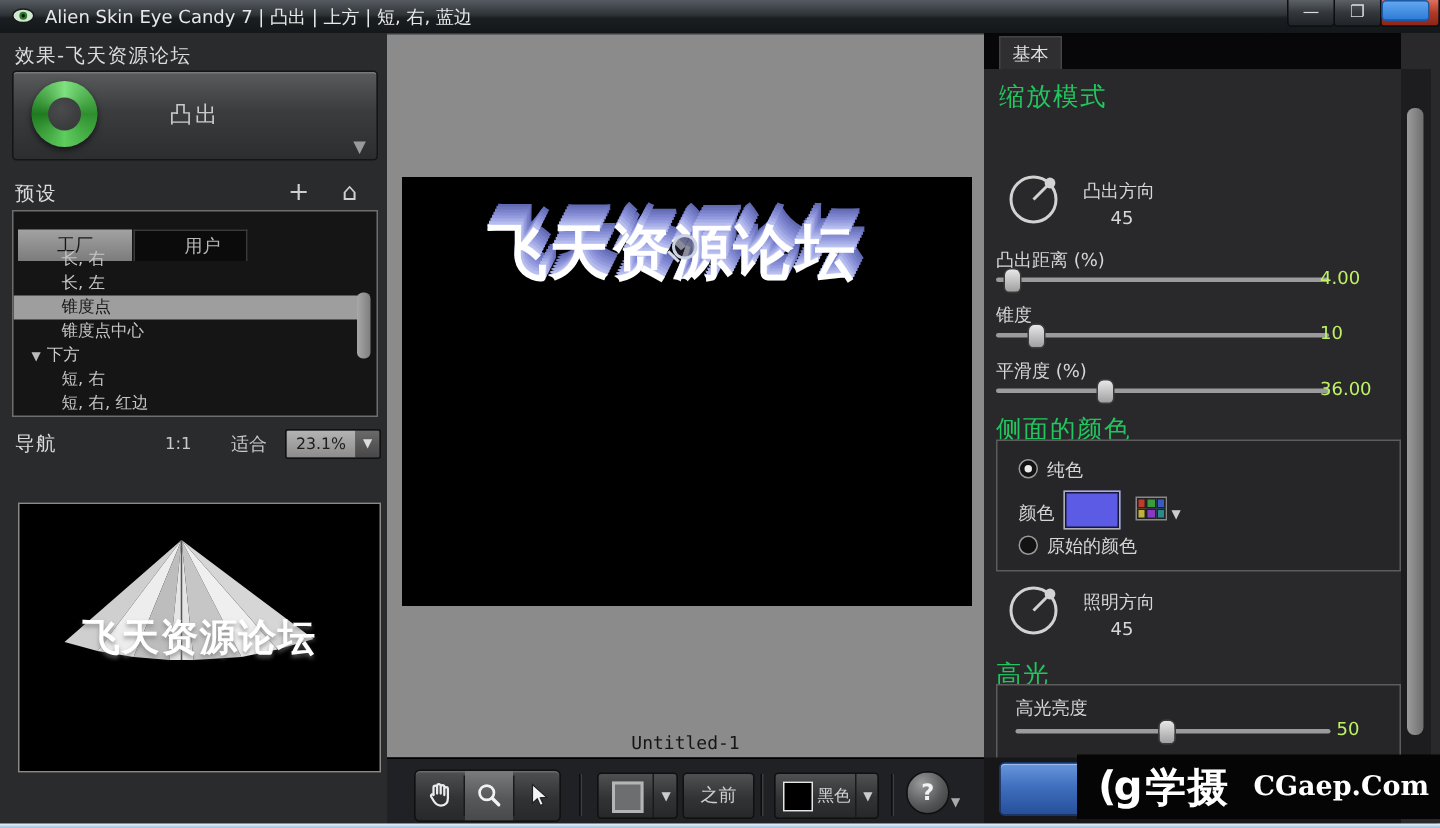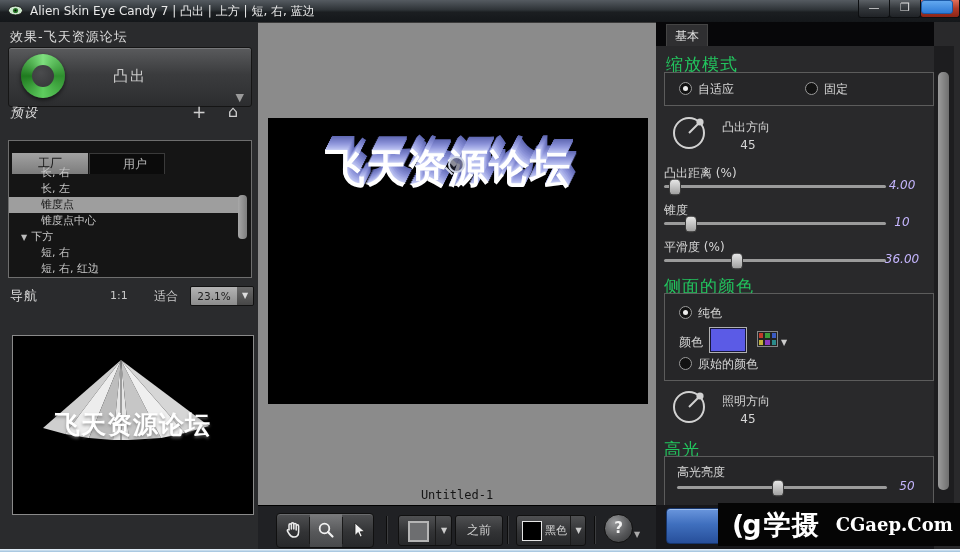--- a/index.html
+++ b/index.html
@@ -30,21 +30,21 @@
   .effect-header{left:10px;top:6px;font-size:13px;color:#dcdcdc;letter-spacing:1px;}
   .effect-btn{left:8px;top:25px;width:242px;height:58px;border:1px solid #151515;border-radius:3px;
     background:linear-gradient(#5a5b5d,#3b3c3e 45%,#2c2d2f);box-shadow:inset 0 1px 0 #77787a;cursor:pointer;}
   .ring{left:12px;top:6px;width:44px;height:44px;border-radius:50%;
     background:conic-gradient(#7fe07f,#2f8f2f,#5ecc5e,#1f7a1f,#7fe07f);
     box-shadow:0 2px 4px rgba(0,0,0,.6);}
   .ring-hole{left:11px;top:11px;width:22px;height:22px;border-radius:50%;
     background:radial-gradient(circle at 40% 35%,#4a4b4d,#333436);}
   .effect-btn-label{left:0;top:19px;width:242px;text-align:center;font-size:15px;color:#c9c9c9;letter-spacing:2px;}
   .effect-chev{right:7px;bottom:2px;font-size:11px;color:#9a9a9a;}
-  .presets-row{left:0;top:80px;width:258px;height:24px;font-style:italic;}
+  .presets-row{left:0;top:96px;width:258px;height:24px;}
   .presets-label{left:10px;top:2px;font-size:13px;color:#dcdcdc;letter-spacing:1px;}
   .icon-plus{left:192px;top:0px;font-size:17px;color:#cfcfcf;cursor:pointer;}
   .icon-home{left:228px;top:0px;font-size:16px;color:#cfcfcf;cursor:pointer;}
 
   .preset-box{left:8px;top:118px;width:242px;height:136px;background:#151515;border:1px solid #6e6e6e;}
   .ptab{top:0;height:21px;line-height:21px;text-align:center;font-size:12px;cursor:pointer;margin-top:12px;}
   .ptab-factory{left:3px;width:76px;background:linear-gradient(#a2a2a2,#7c7c7c);color:#161616;}
   .ptab-user{left:80px;width:76px;background:#0b0b0b;color:#b9b9b9;border:1px solid #3a3a3a;border-bottom:none;box-sizing:border-box;padding-left:16px;}
   .plist{left:0;top:22px;width:240px;height:112px;overflow:hidden;}
   .prow{left:0;width:228px;height:16px;line-height:16px;font-size:11px;color:#c6c6c6;padding-left:32px;cursor:pointer;box-sizing:border-box;}
@@ -114,21 +114,21 @@
   .rtab{left:10px;top:2px;width:42px;height:22px;line-height:22px;text-align:center;font-size:12px;color:#e2e2e2;
     background:#2f2f31;border:1px solid #444;border-bottom:none;box-sizing:border-box;cursor:pointer;}
   .sec-label{font-size:17px;color:#22c55e;letter-spacing:1px;}
   .groupbox{border:1px solid #5c5c5c;background:#262628;}
   .radio{width:13px;height:13px;border-radius:50%;border:1px solid #9a9a9a;background:#121212;box-sizing:border-box;cursor:pointer;}
   .radio .dot{position:absolute;left:3px;top:3px;width:5px;height:5px;border-radius:50%;background:#ececec;}
   .rlabel{font-size:12px;color:#d6d6d6;}
   .slider-track{height:3px;background:#9b9b9b;border-radius:2px;cursor:pointer;}
   .slider-thumb{position:absolute;top:50%;transform:translate(-50%,-50%);width:10px;height:15px;
     background:linear-gradient(#e8e8e8,#9f9f9f);border:1px solid #3a3a3a;border-radius:5px 5px 4px 4px;cursor:grab;}
-  .sval{font-size:12px;color:#c4b5fd;text-align:center;font-style:italic;}
+  .sval{font-size:12px;color:#bef264;text-align:left;}
   .swatch{width:36px;height:24px;border:1px solid #b0b0b0;box-shadow:inset 0 0 0 1px #16163a;cursor:pointer;}
   .palette{width:19px;height:14px;display:grid;grid-template-columns:repeat(3,1fr);grid-template-rows:repeat(2,1fr);
     border:1px solid #888;cursor:pointer;}
   .palette div{border:0.5px solid #222;}
   .rscroll-track{left:278px;top:24px;width:20px;height:481px;background:#1d1d1f;}
   .rscroll-thumb{left:4px;top:26px;width:11px;height:418px;border-radius:5px;
     background:linear-gradient(90deg,#9b9b9b,#6f6f6f);cursor:pointer;}
   .edge-right{left:956px;top:22px;width:4px;height:527px;background:linear-gradient(90deg,#0c0c0c,#55646f 60%,#cfdde8);opacity:.8;}
 
   .ok-btn{left:10px;top:486px;width:120px;height:34px;border-radius:4px;border:1px solid #16356c;
@@ -275,28 +275,20 @@
     <div class="abs help-arrow">▼</div>
   </div>
 
   <div class="abs rightpanel">
     <div class="abs rtabstrip">
       <div class="abs rtab">基本</div>
     </div>
 
     <div class="abs sec-label" style="left:10px;top:31px">缩放模式</div>
 
-    <div class="abs groupbox" style="left:8px;top:50px;width:268px;height:32px">
-      <div class="abs radio" style="left:14px;top:9px">
-          <div class="dot"></div>
-        </div>
-      <div class="abs rlabel" style="left:33px;top:8px">自适应</div>
-      <div class="abs radio" style="left:140px;top:9px"></div>
-      <div class="abs rlabel" style="left:159px;top:8px">固定</div>
-    </div>
 
     <svg class="abs" style="left:12px;top:90px" width="42" height="42" viewBox="0 0 42 42">
       <circle cx="21" cy="21" r="15" fill="none" stroke="#d2d2d2" stroke-width="2"></circle>
       <line x1="21" y1="21" x2="30" y2="12" stroke="#d2d2d2" stroke-width="2"></line>
       <circle cx="32" cy="10" r="3.6" fill="#d2d2d2"></circle>
     </svg>
     <div class="abs rlabel" style="left:66px;top:97px">凸出方向</div>
     <div class="abs rlabel" style="left:66px;top:116px;width:52px;text-align:center">45</div>
 
     <div class="abs rlabel" style="left:8px;top:143px">凸出距离 (%)</div>

